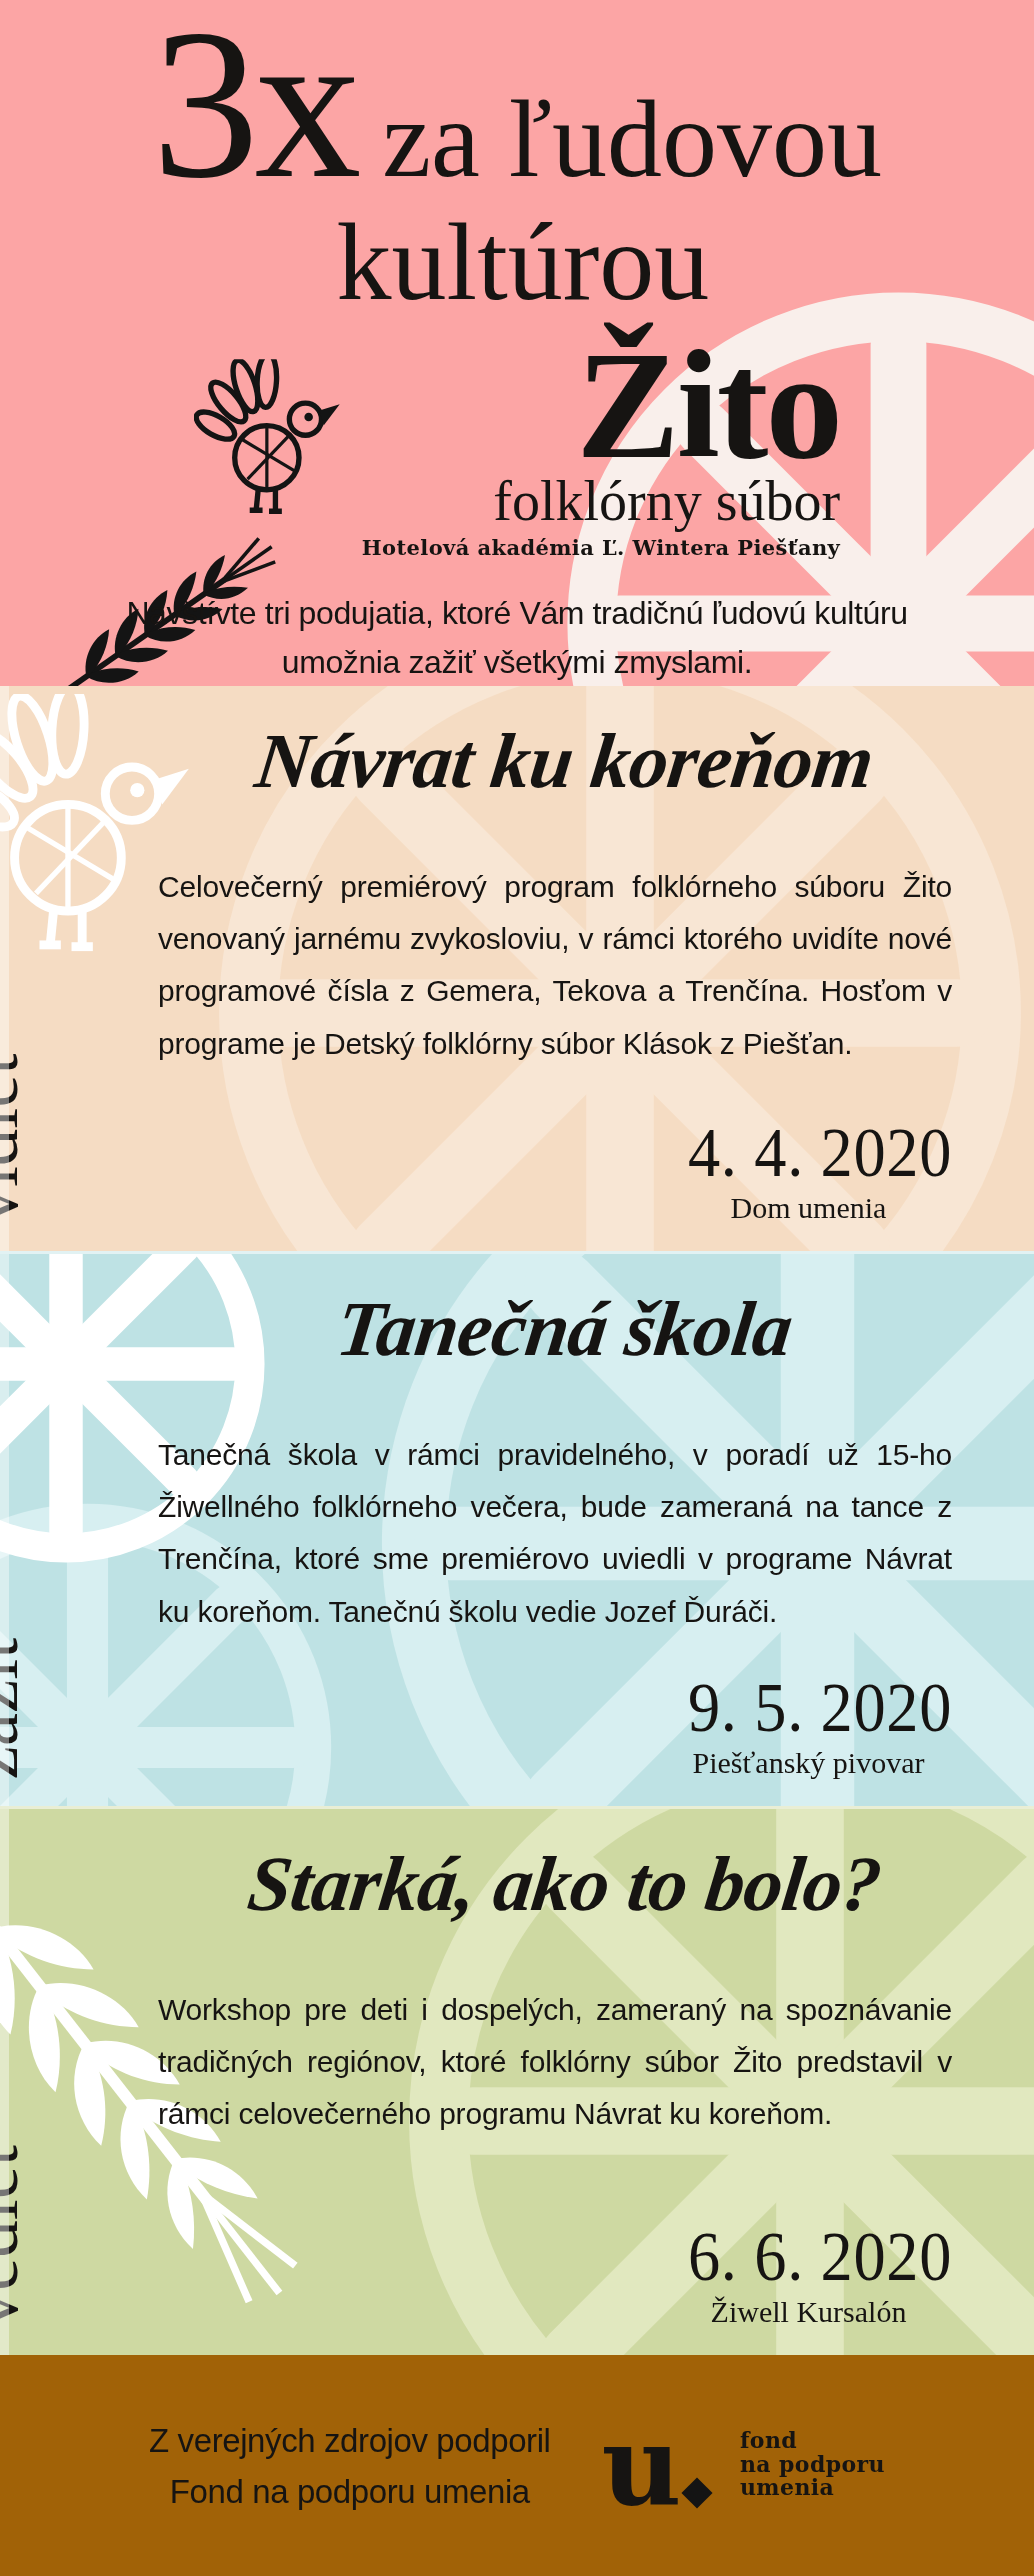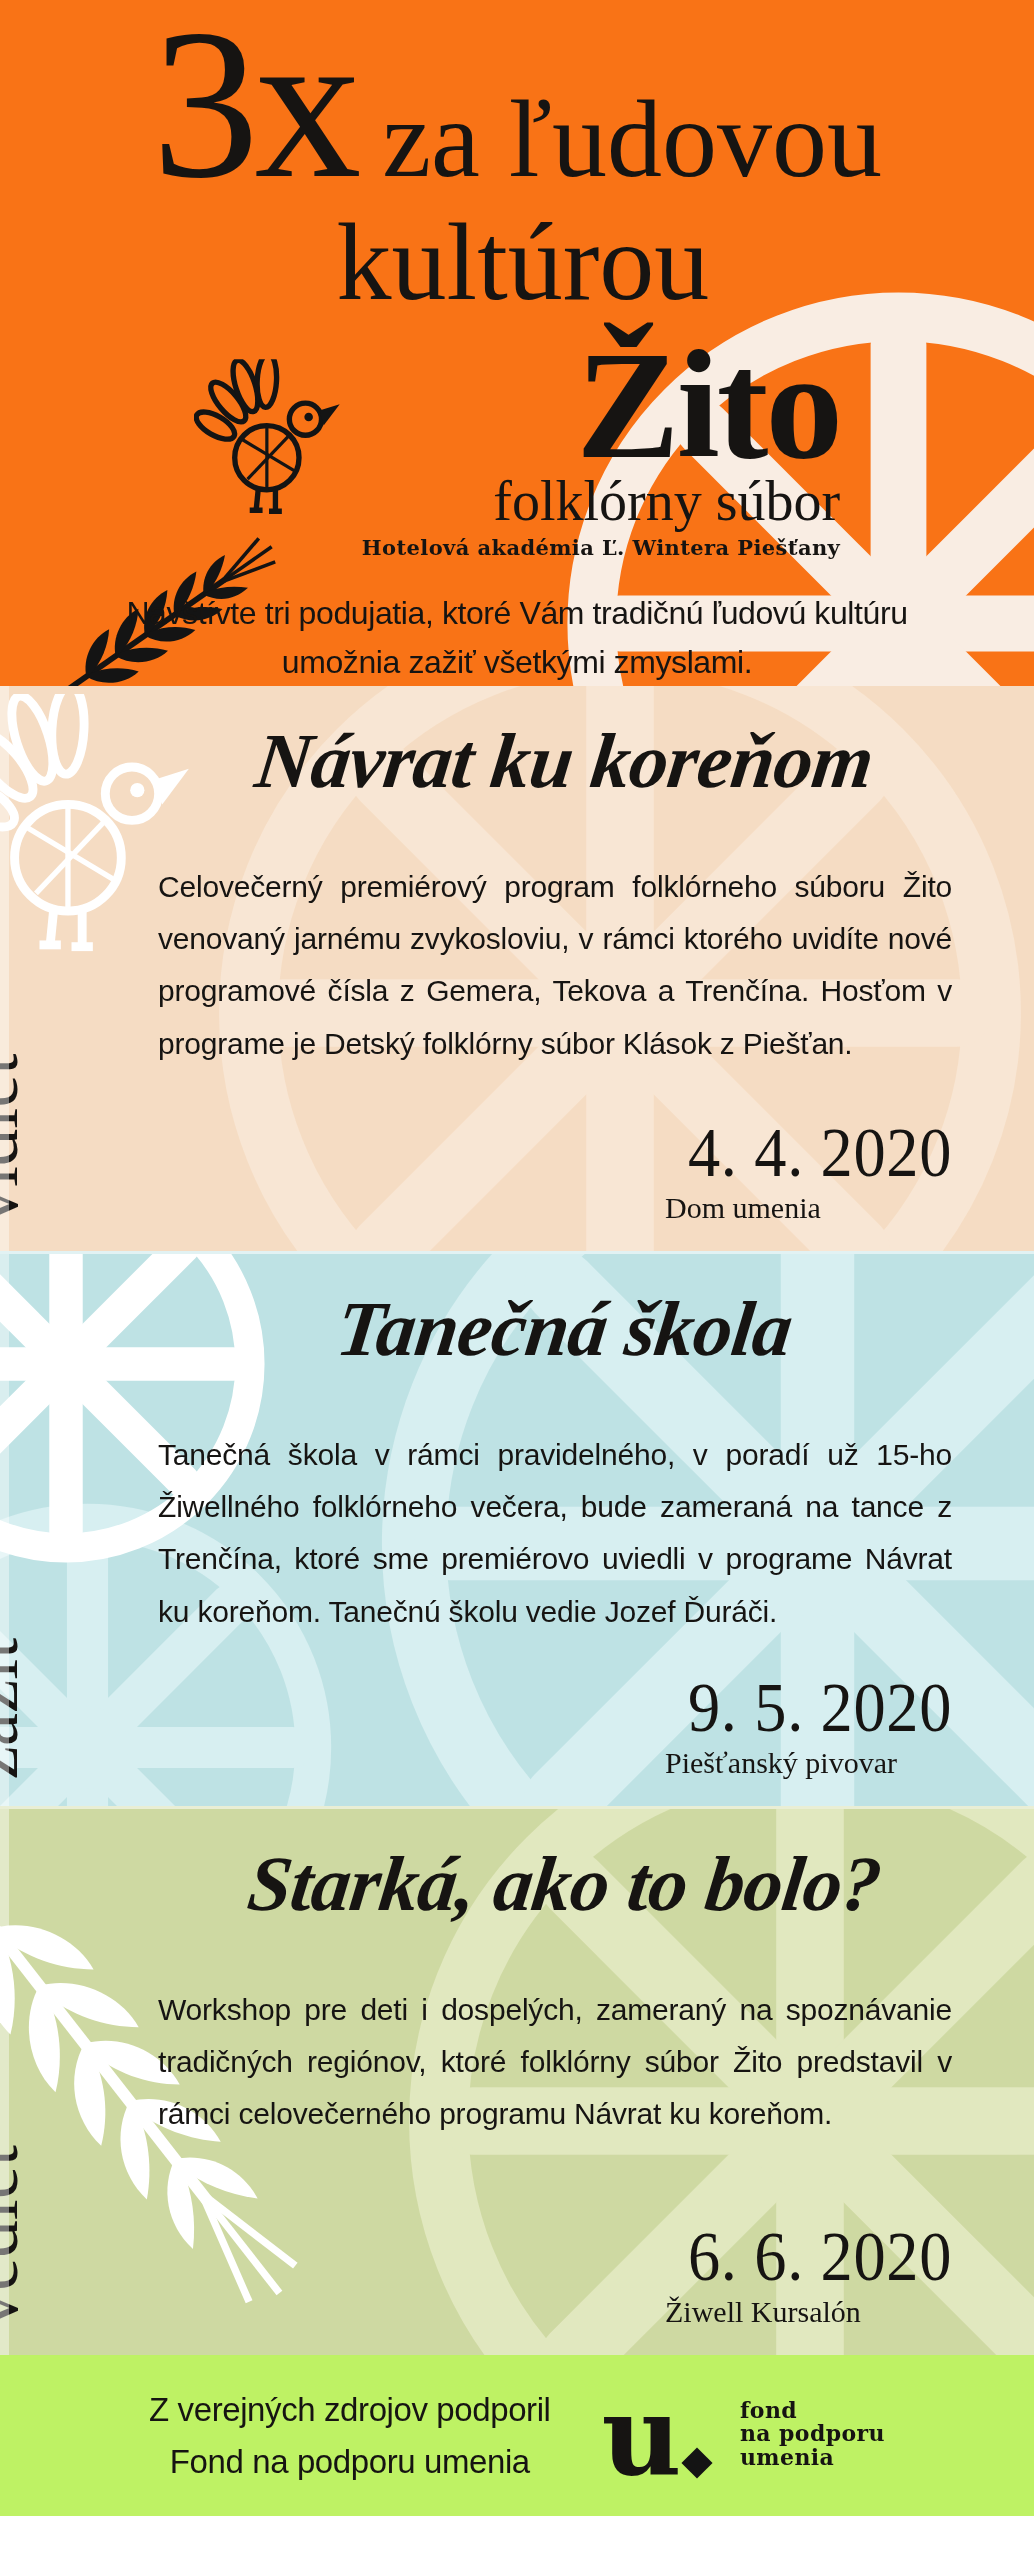--- a/index.html
+++ b/index.html
@@ -12,21 +12,21 @@
   .poster{
     position:relative; width:1034px; height:2576px; margin:0 auto;
     background:#ffffff; color:var(--ink); overflow:hidden;
     font-family:var(--sans);
   }
   svg.orn, svg.wm{ position:absolute; pointer-events:none; }
   .wm{ opacity:.95; }
 
   
   .header{
-    position:relative; height:686px; background:#f97316; overflow:hidden;
+    position:relative; height:686px; background:#fca5a5; overflow:hidden;
   }
   .title-wrap{
     position:relative; z-index:2; padding-top:20.5px;
     display:flex; justify-content:center; align-items:baseline; gap:25px;
     font-family:var(--serif);
   }
   .t3x{ font-size:214px; line-height:.78; font-weight:400; letter-spacing:-4.4px; }
   .trest{ font-size:110px; line-height:1; }
   .title-line2{
     position:relative; z-index:2; text-align:center; font-family:var(--serif);
@@ -62,36 +62,36 @@
   }
   .event-title{
     position:absolute; z-index:2; left:139px; right:44px; top:32px;
     text-align:center; font-family:var(--serif); font-style:italic; font-weight:700;
     font-size:78px; line-height:1.1; transform:skewX(-7deg); letter-spacing:-0.7px;
   }
   .event-desc{
     position:absolute; z-index:2; left:158px; right:82px; top:175px;
     font-size:30px; line-height:1.74; text-align:justify; letter-spacing:-0.2px;
   }
-  .event-when{ position:absolute; z-index:2; right:82px; bottom:27px; text-align:left; font-family:var(--serif); }
+  .event-when{ position:absolute; z-index:2; right:82px; bottom:27px; text-align:center; font-family:var(--serif); }
   .event-date{ display:inline-block; font-size:70px; line-height:1.05; transform:scaleX(.92); transform-origin:right bottom; letter-spacing:0.7px; }
   .event-venue{ font-size:30px; line-height:1.1; margin-top:1.5px; }
 
   .wm-1{ width:844px; height:844px; left:198px; top:-95px; color:#f9e7d5; }
   .wm-2a{ width:917px; height:917px; right:-242px; top:-169px; color:#d9f0f2; }
   .wm-2b{ width:513px; height:513px; left:-169px; bottom:-198px; color:#d9f0f2; }
   .wm-3{ width:844px; height:844px; right:-198px; top:-110px; color:#e3e9c1; }
 
   .orn-bird{ left:-53px; top:-20.5px; width:249px; height:323px; color:#ffffff; z-index:1; }
   .orn-wheel{ left:-143px; top:-99px; width:418px; height:418px; color:#ffffff; z-index:1; }
   .orn-wheat{ left:-7.3px; top:-88px; width:183px; height:645px; color:#ffffff; transform:rotate(142deg); z-index:1; }
 
   
   .footer{
-    position:relative; height:161px; background:#bef264;
+    position:relative; height:222px; background:#a16207;
     display:flex; align-items:center; justify-content:center; gap:51px;
   }
   .support{ text-align:center; font-size:33px; line-height:1.55; letter-spacing:-0.4px; }
   .fpu{ display:flex; align-items:flex-start; gap:32px; }
   .fpu-mark{ position:relative; font-family:"DejaVu Serif", var(--serif); font-weight:700; font-size:110px; line-height:.72; letter-spacing:-2.9px; }
   .fpu-diamond{
     display:inline-block; width:22px; height:22px; background:#141414;
     transform:rotate(45deg) ; margin-left:7.3px;
   }
   .fpu-word{ font-family:"DejaVu Serif", var(--serif); font-weight:700; font-size:22px; line-height:1.07; letter-spacing:0.4px; padding-top:2.9px; }

